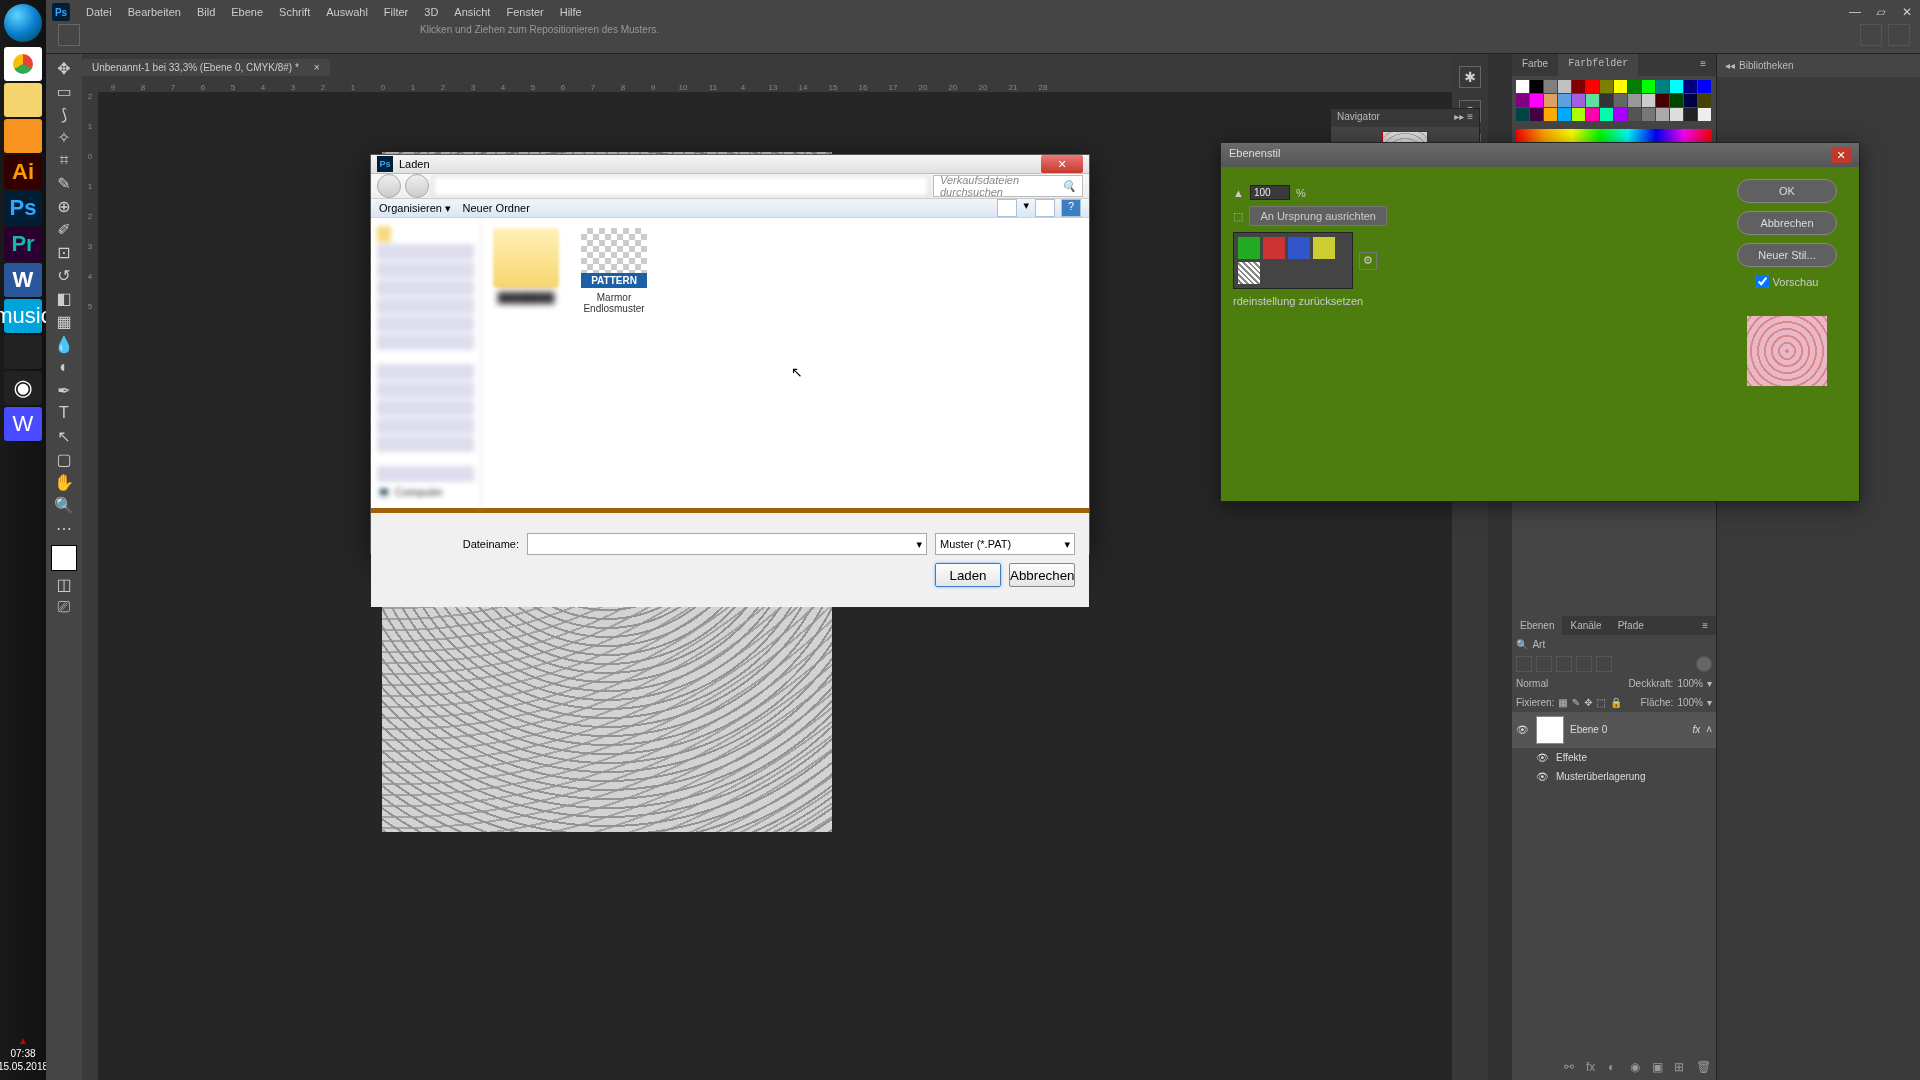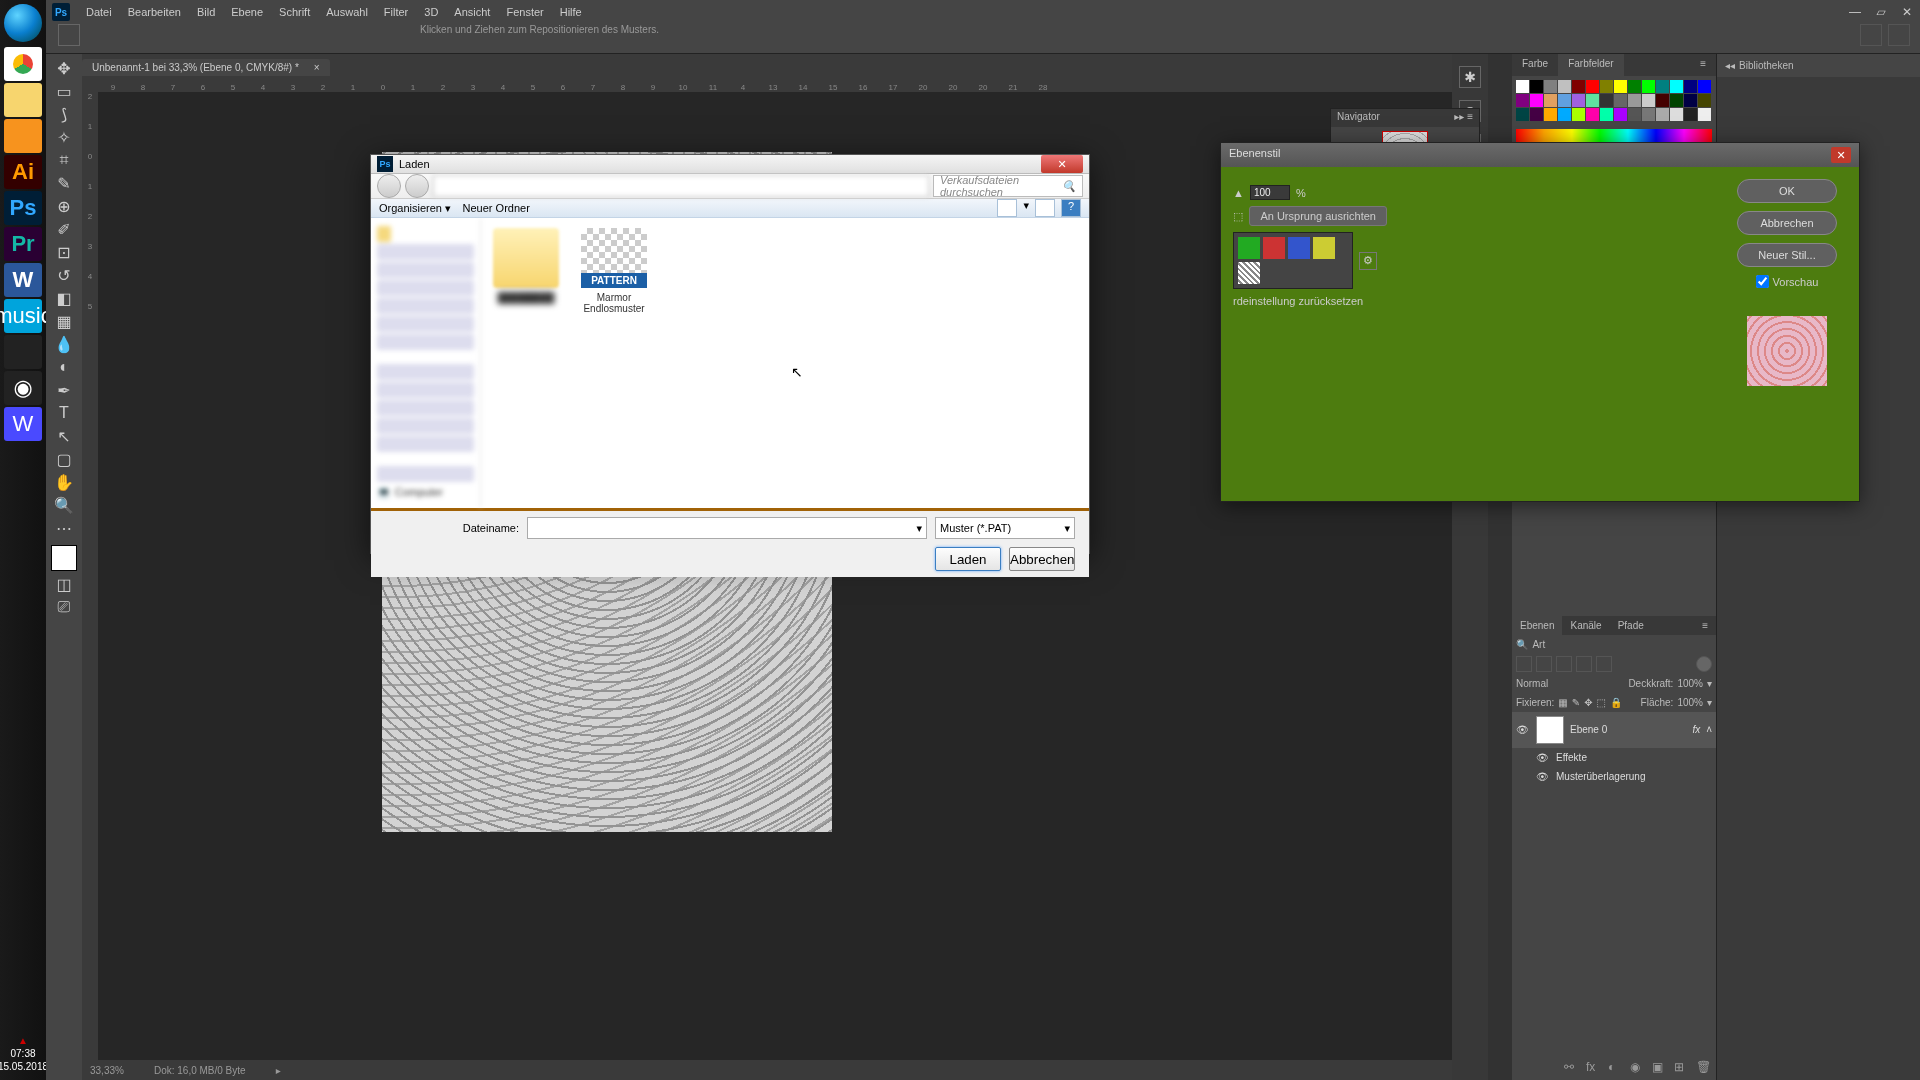--- a/index.html
+++ b/index.html
@@ -51,21 +51,21 @@
 .ruler-v span{height:30px;}
 .canvas{position:absolute;left:300px;top:60px;width:450px;height:680px;background:#ddd;background-image:repeating-radial-gradient(circle,#999 0 2px,transparent 2px 9px),repeating-radial-gradient(circle at 15px 15px,#aaa 0 2px,transparent 2px 11px);opacity:.95;}
 .statusbar{height:20px;background:#3a3a3a;color:#999;font-size:10px;display:flex;align-items:center;padding-left:8px;gap:30px;}
 
 
 .ps-rightcol{width:36px;background:#383838;display:flex;flex-direction:column;align-items:center;padding-top:12px;gap:12px;}
 .ps-rightcol div{width:22px;height:22px;border:1px solid #666;color:#ccc;font-size:14px;display:flex;align-items:center;justify-content:center;}
 .ps-panels{width:204px;background:#454545;display:flex;flex-direction:column;margin-left:24px;}
 .panel-tabs{height:22px;background:#383838;display:flex;color:#bbb;font-size:10px;}
 .panel-tabs span{padding:4px 10px;}
-.panel-tabs .active{background:#454545;}
+.panel-tabs .active{background:#454545;font-family:Liberation Mono, monospace;}
 .swatches{padding:4px;display:flex;flex-wrap:wrap;gap:1px;}
 .sw{width:13px;height:13px;}
 .gradient{height:18px;margin:4px;background:linear-gradient(90deg,red,orange,yellow,lime,cyan,blue,magenta,red);}
 .layers-panel{flex:1;margin-top:auto;display:flex;flex-direction:column;}
 .layer-tabs{display:flex;color:#bbb;font-size:10px;background:#383838;}
 .layer-tabs span{padding:4px 8px;}
 .layer-tabs .active{background:#454545;}
 .layer-ctrl{padding:4px;font-size:10px;color:#bbb;display:flex;flex-wrap:wrap;gap:4px;align-items:center;}
 .layer-icons{display:flex;gap:4px;padding:2px 4px;}
 .layer-icons div{width:16px;height:16px;border:1px solid #555;}
@@ -112,21 +112,21 @@
 .fd-tree{width:110px;border-right:1px solid #ddd;padding:6px;filter:blur(2.5px);}
 .fd-tree div{height:16px;margin:2px 0;background:#dde;border-radius:2px;}
 .fd-tree .star{background:#f5d97e;width:14px;}
 .fd-files{flex:1;padding:10px;display:flex;gap:18px;align-items:flex-start;position:relative;}
 .fd-file{width:70px;text-align:center;font-size:10px;color:#333;}
 .fd-file .fic{width:66px;height:60px;margin:0 auto 4px;}
 .folder-ic{background:linear-gradient(#fff1b8,#f7d56e);border-radius:4px;filter:blur(1.5px);}
 .pat-ic{background:repeating-conic-gradient(#ccc 0 25%,#fff 0 50%) 0/12px 12px;position:relative;}
 .pat-ic::after{content:attr(data-lbl);position:absolute;bottom:0;left:0;right:0;background:#1b5fa6;color:#fff;font-weight:bold;font-size:10px;padding:2px 0;}
 .fd-cursor{position:absolute;left:310px;top:146px;font-size:14px;color:#000;}
-.fd-bottom{padding:6px 14px;background:#f0f0f0;border-top:3px solid #a16207;display:flex;flex-direction:column;gap:8px;}
+.fd-bottom{padding:20px 14px;background:#f0f0f0;border-top:5px solid #a16207;display:flex;flex-direction:column;gap:8px;}
 .fd-row{display:flex;align-items:center;gap:8px;justify-content:flex-end;}
 .fd-row label{}
 .fd-row .inp{width:400px;height:22px;border:1px solid #aaa;background:#fff;}
 .fd-row .sel{width:140px;height:22px;border:1px solid #aaa;background:#fff;padding:2px 4px;display:flex;align-items:center;justify-content:space-between;}
 .fd-btn{width:66px;height:24px;border:1px solid #888;background:linear-gradient(#fdfdfd,#e5e5e5);border-radius:2px;}
 .fd-btn.primary{border:1px solid #3b7ec1;box-shadow:0 0 3px #6af;}
 
 .blurred-nav-text{filter:blur(3px);color:#333;}
 </style>
 </head>
@@ -257,25 +257,20 @@
           <span>2</span>
             <span>1</span>
             <span>0</span>
             <span>1</span>
             <span>2</span>
             <span>3</span>
             <span>4</span>
             <span>5</span>
         </div>
         <div class="canvas"></div>
-      </div>
-      <div class="statusbar">
-        <span>33,33%</span>
-        <span>Dok: 16,0 MB/0 Byte</span>
-        <span>▸</span>
       </div>
     </div>
 
     <div class="ps-rightcol">
       <div>✱</div>
       <div>◉</div>
       <div>▶</div>
     </div>
 
     <div class="ps-panels">

